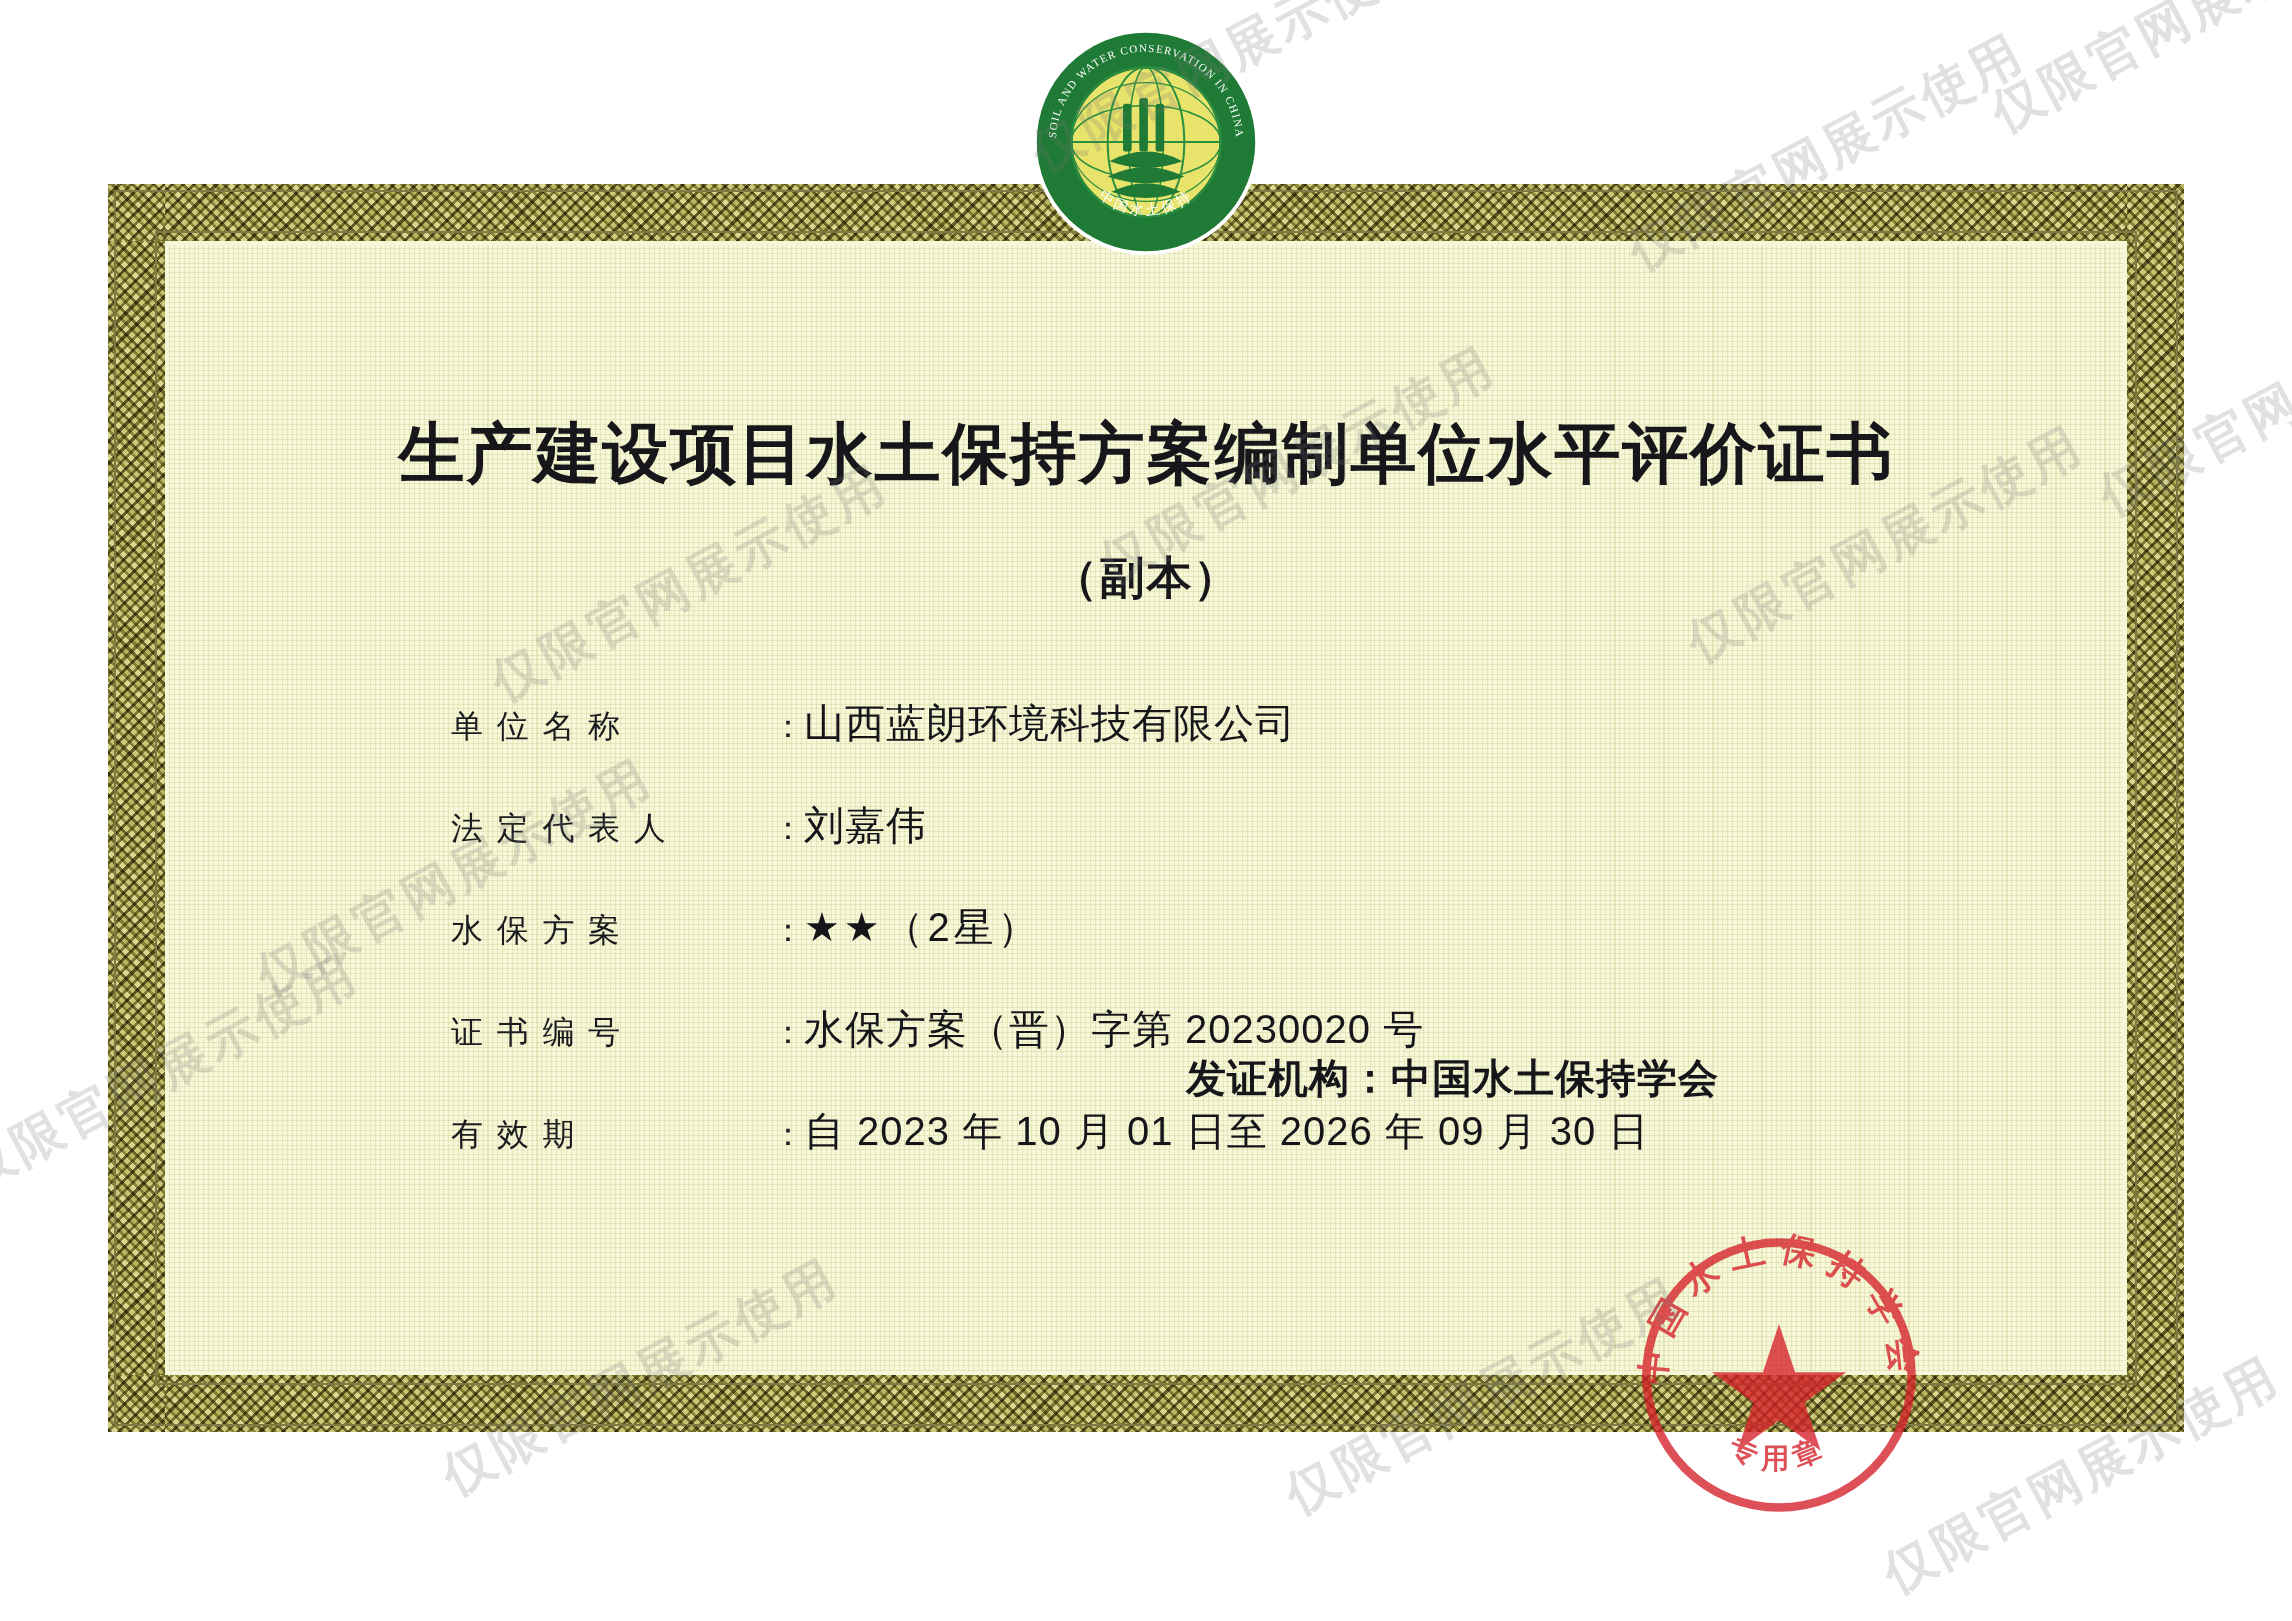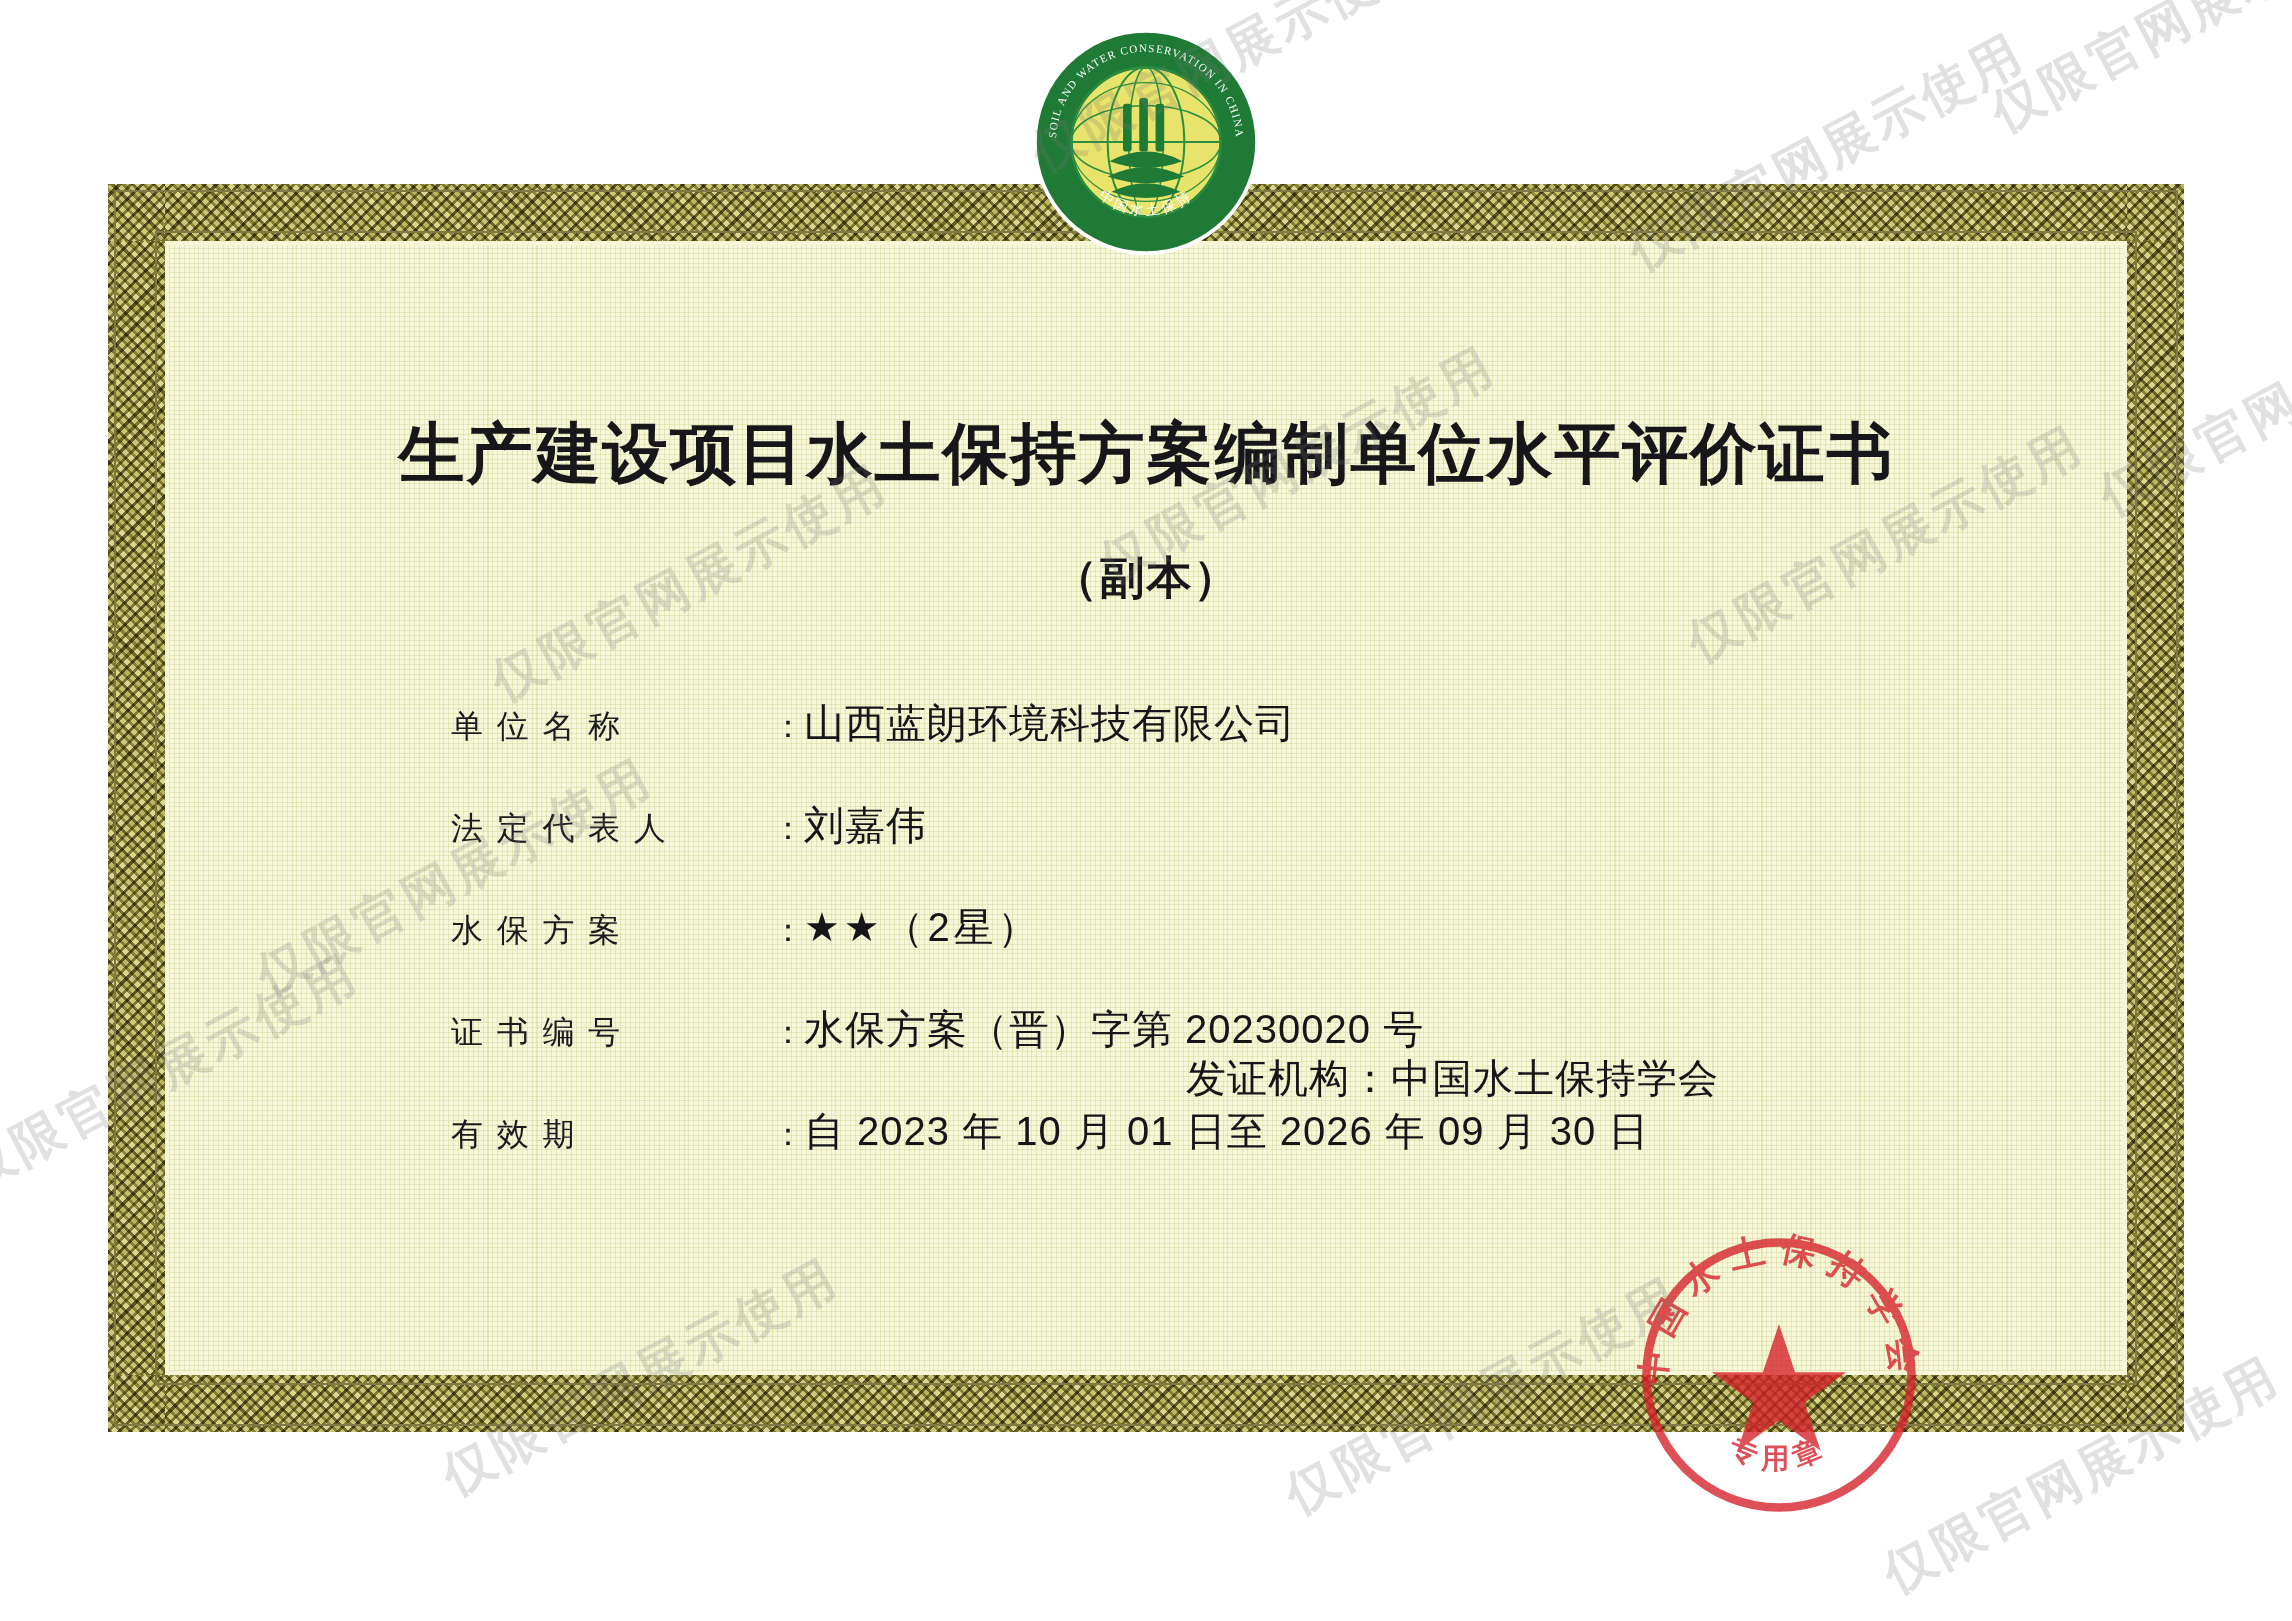--- a/index.html
+++ b/index.html
@@ -159,20 +159,21 @@
   }
 
   
   .issuer {
     position: absolute;
     left: 1078px;
     top: 867px;
     z-index: 5;
     font-family: "Liberation Sans", "DejaVu Sans", sans-serif;
     color: #15151a;
+    font-weight: bold;
   }
   .issuer-row {
     font-size: 40px;
     margin-bottom: 37px;
     white-space: nowrap;
   }
   .issuer-row .ir-label {
     letter-spacing: 1px;
   }
   .issuer-row .ir-value {

